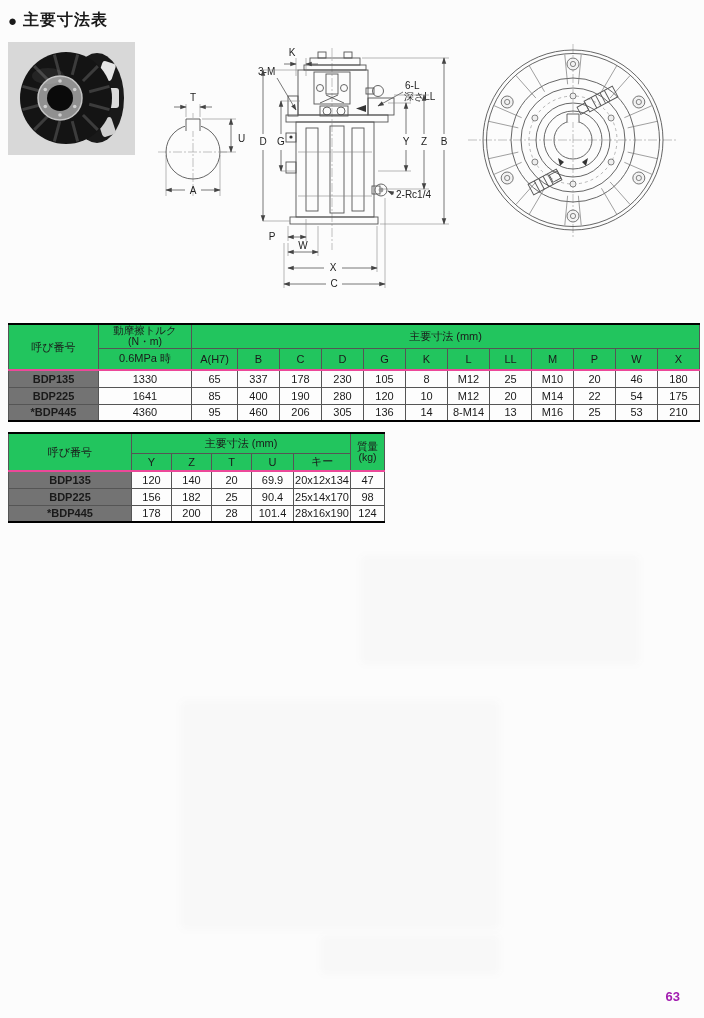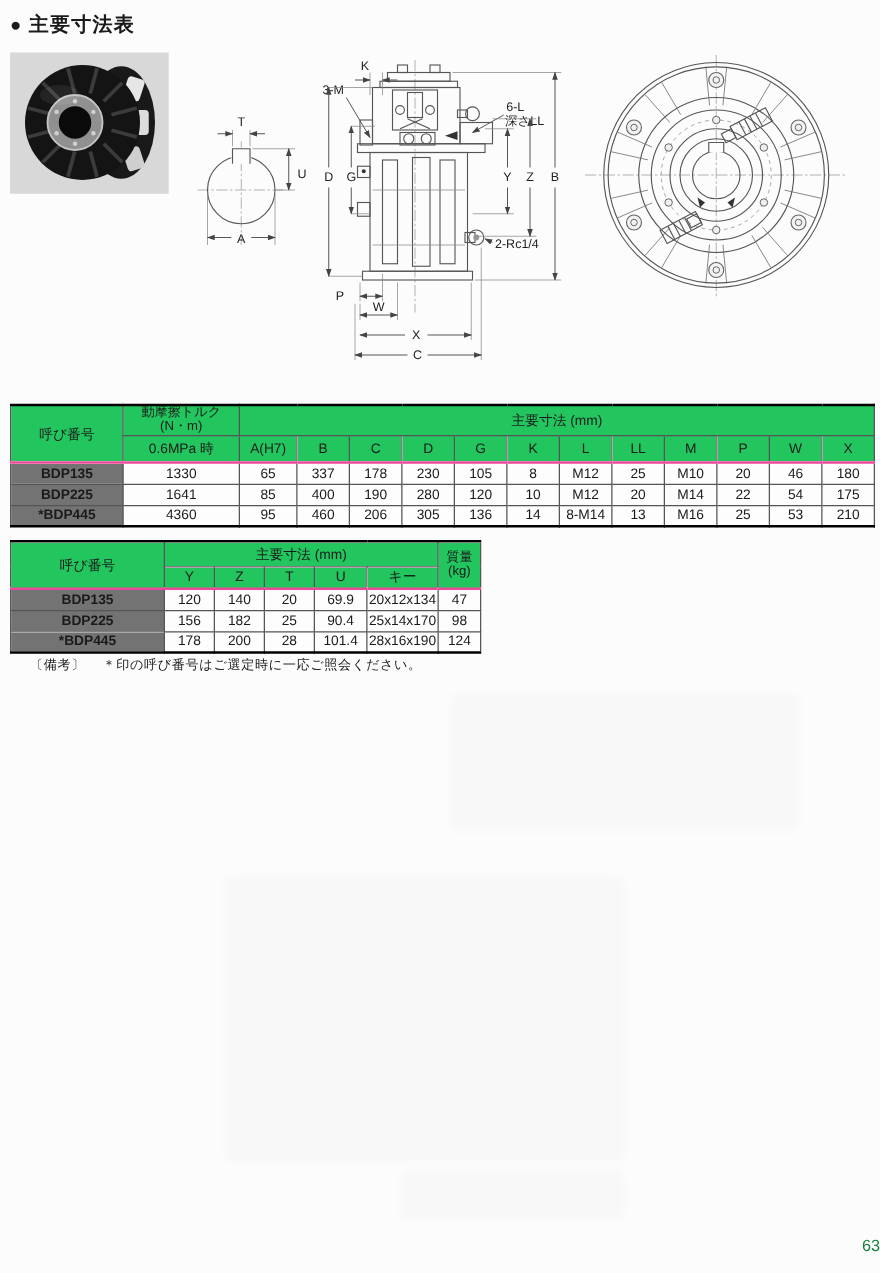--- a/index.html
+++ b/index.html
@@ -24,21 +24,21 @@
   .t2{left:8px;top:432px;width:377px;border-top:2px solid #000;border-bottom:2px solid #000;}
   .hd{background:#22c55e;}
   .mcell{background:#737373;font-weight:bold;}
   .thick-b{border-bottom:2px solid #ec4899;}
   .t1 .h1{height:24px;}.t1 .h2{height:22px;}.t1 .dr{height:17px;}
   .t2 .h1{height:20px;}.t2 .h2{height:18px;}.t2 .dr{height:17px;}
   .two-line{line-height:11px;font-size:10.5px;}
   .remark{position:absolute;left:24px;top:525px;font-size:10.5px;color:#222;
           letter-spacing:0.5px;}
   .remark .lbl{margin-right:14px;}
-  .pagenum{position:absolute;right:0;top:989px;font-size:13px;color:#15803d;}
+  .pagenum{position:absolute;right:24px;top:989px;font-size:13px;color:#a21caf;font-weight:bold;}
   .ghost{position:absolute;background:rgba(70,70,70,0.022);filter:blur(3px);
          border-radius:6px;}
 </style>
 </head>
 <body>
 
 <div class="page">
 
   <div class="title">
     <span class="bullet">●</span>
@@ -441,22 +441,19 @@
       <td>178</td>
       <td>200</td>
       <td>28</td>
       <td>101.4</td>
       <td>28x16x190</td>
       <td>124</td>
     </tr>
   </tbody>
     </table>
 
-  <div class="remark">
-    <span class="lbl">〔備考〕</span><span>＊印の呼び番号はご選定時に一応ご照会ください。</span>
-  </div>
 
   <div class="ghost" style="left:360px;top:555px;width:280px;height:110px;"></div>
   <div class="ghost" style="left:180px;top:700px;width:320px;height:230px;"></div>
   <div class="ghost" style="left:320px;top:935px;width:180px;height:40px;"></div>
 
   <div class="pagenum">63</div>
 </div>
 
 </body></html>

